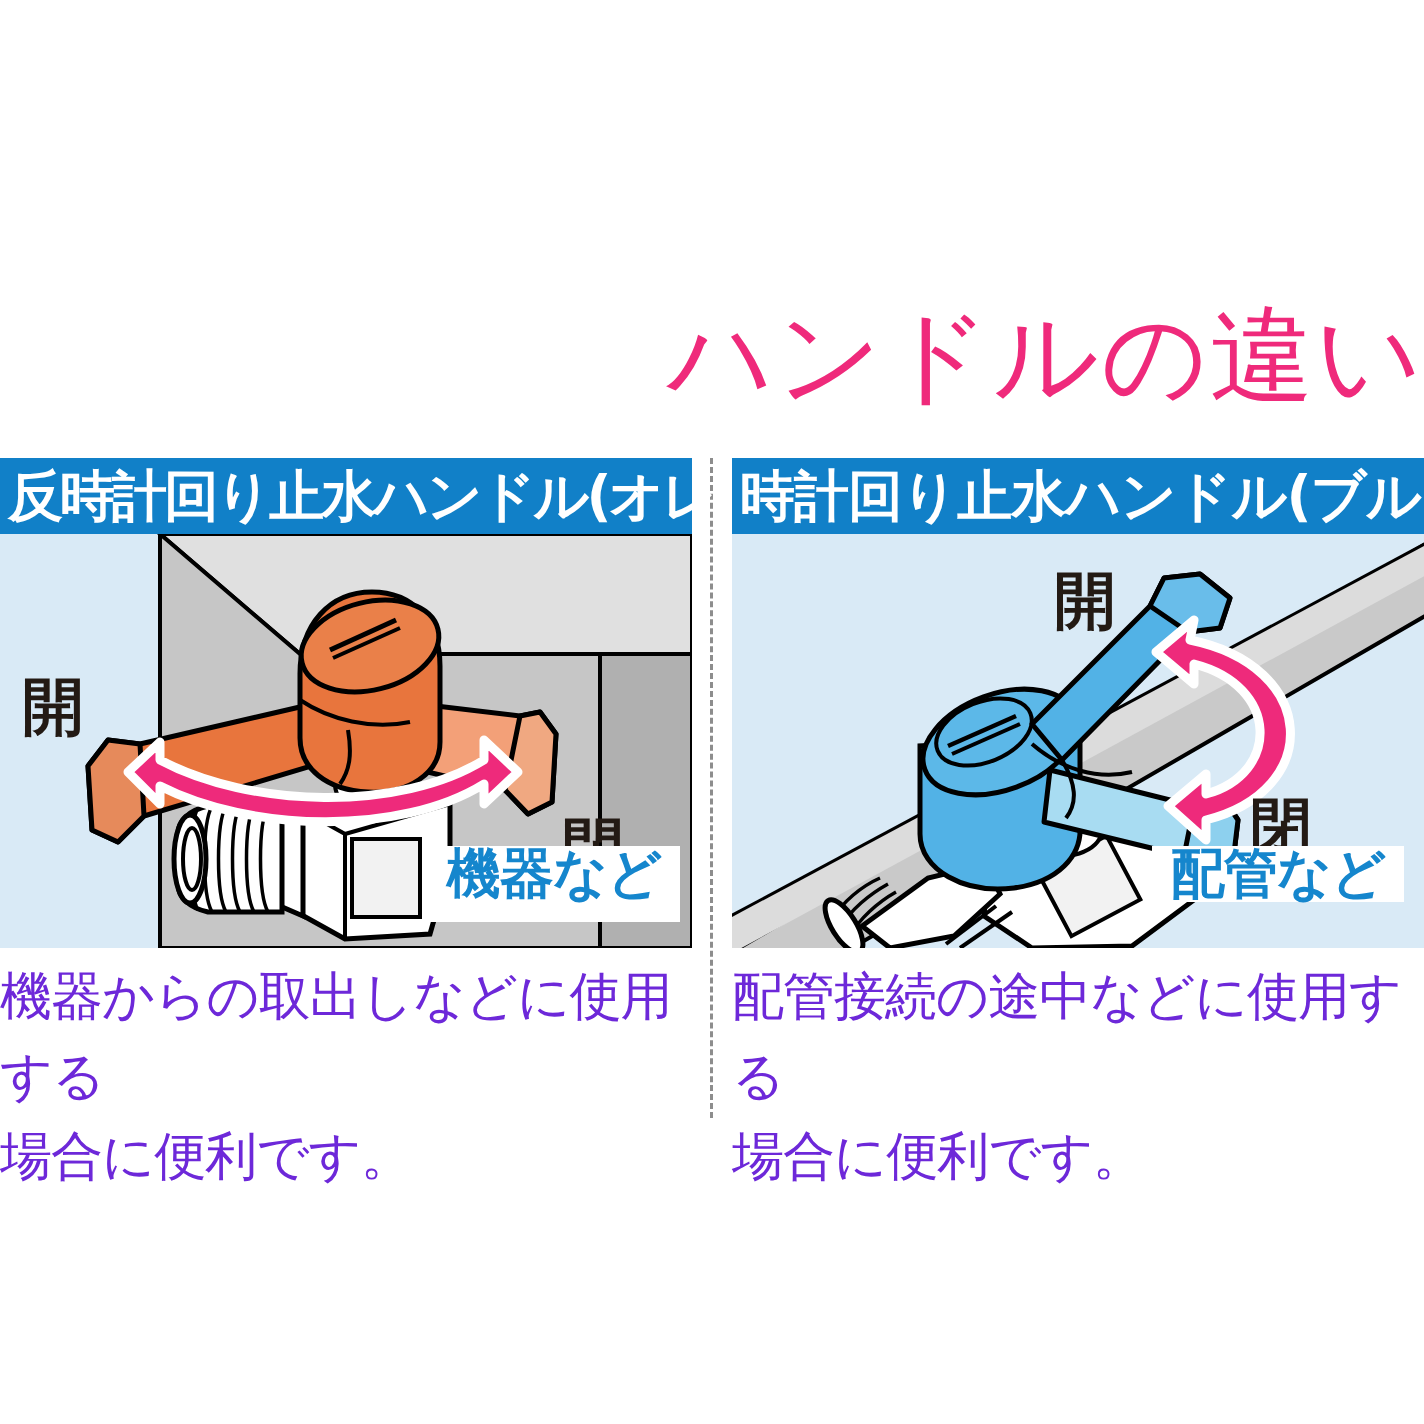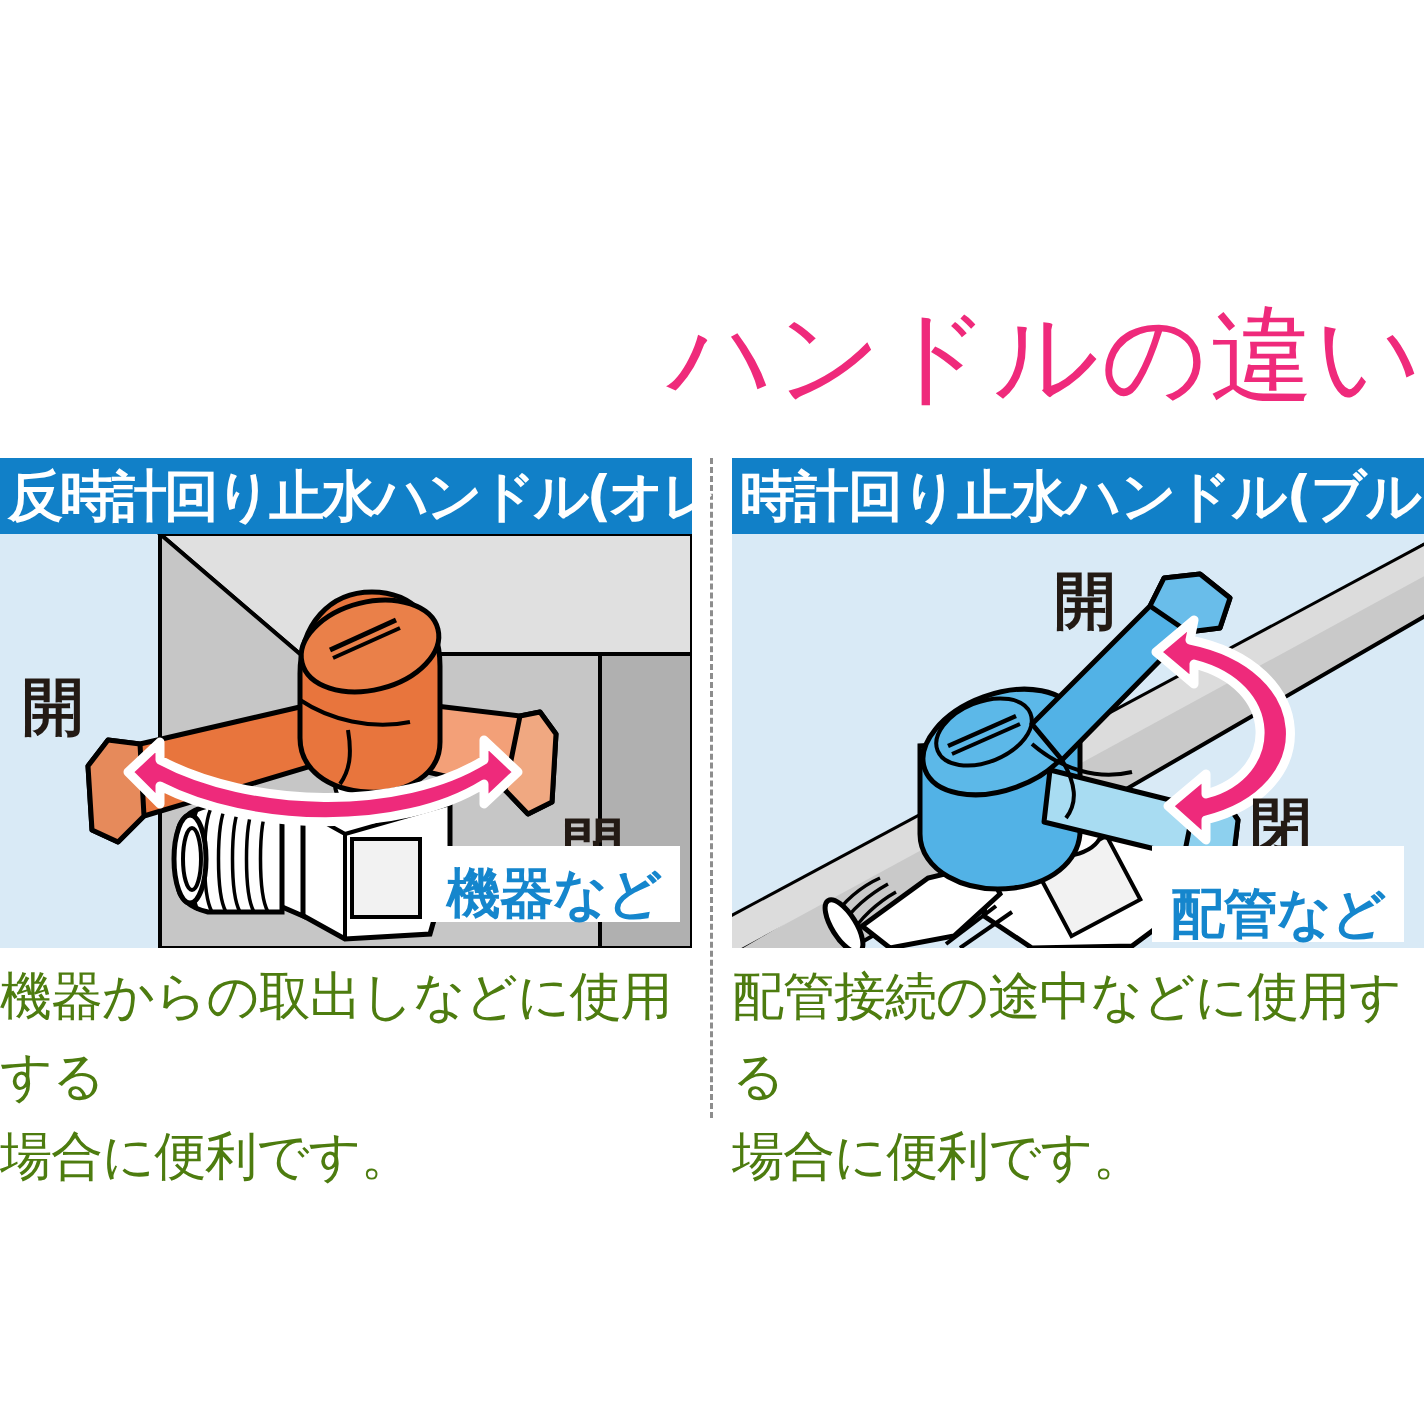--- a/index.html
+++ b/index.html
@@ -114,21 +114,21 @@
     line-height: 62px;
     font-family: "DejaVu Sans", "Liberation Sans", sans-serif;
     z-index: 6;
   }
 
   
   .badge {
     position: absolute;
     background: #ffffff;
     display: flex;
-    align-items: flex-end;
+    align-items: flex-start;
     justify-content: center;
     z-index: 7;
   }
   .badge-text {
     color: #1586cd;
     font-weight: bold;
     font-size: 54px;
     line-height: 56px;
     letter-spacing: -1px;
     white-space: nowrap;
@@ -136,21 +136,21 @@
   }
 
   
   .caption {
     position: absolute;
     top: 498px;
     left: 0px;
     width: 700px;
     font-size: 52px;
     line-height: 80px;
-    color: #4d7c0f;
+    color: #6d28d9;
     font-family: "DejaVu Sans", "Liberation Sans", sans-serif;
     letter-spacing: -1px;
   }
 </style>
 </head>
 <body>
 
 <div class="page">
 
   <div class="main-title">ハンドルの違い</div>
@@ -311,21 +311,21 @@
                      C586 132 592 256 474 286
                      L474 306 L436 272 L474 240 L474 260
                      C548 240 548 152 462 130
                      L462 150 L424 118 L462 86 Z" fill="#ee2a7b" stroke="#ffffff" stroke-width="9" stroke-linejoin="round"></path>
           </g>
         </svg>
 
         <div class="kanji" style="left:322px; top:36px;">開</div>
         <div class="kanji" style="left:518px; top:262px;">閉</div>
 
-        <div class="badge" style="left:420px; top:312px; width:252px; height:96px;">
+        <div class="badge" style="left:420px; top:312px; width:252px; height:56px;">
           <span class="badge-text">配管など</span>
         </div>
       </div>
 
       <div class="caption">
         <div>配管接続の途中などに使用する</div>
         <div>場合に便利です。</div>
       </div>
     </div>
 

